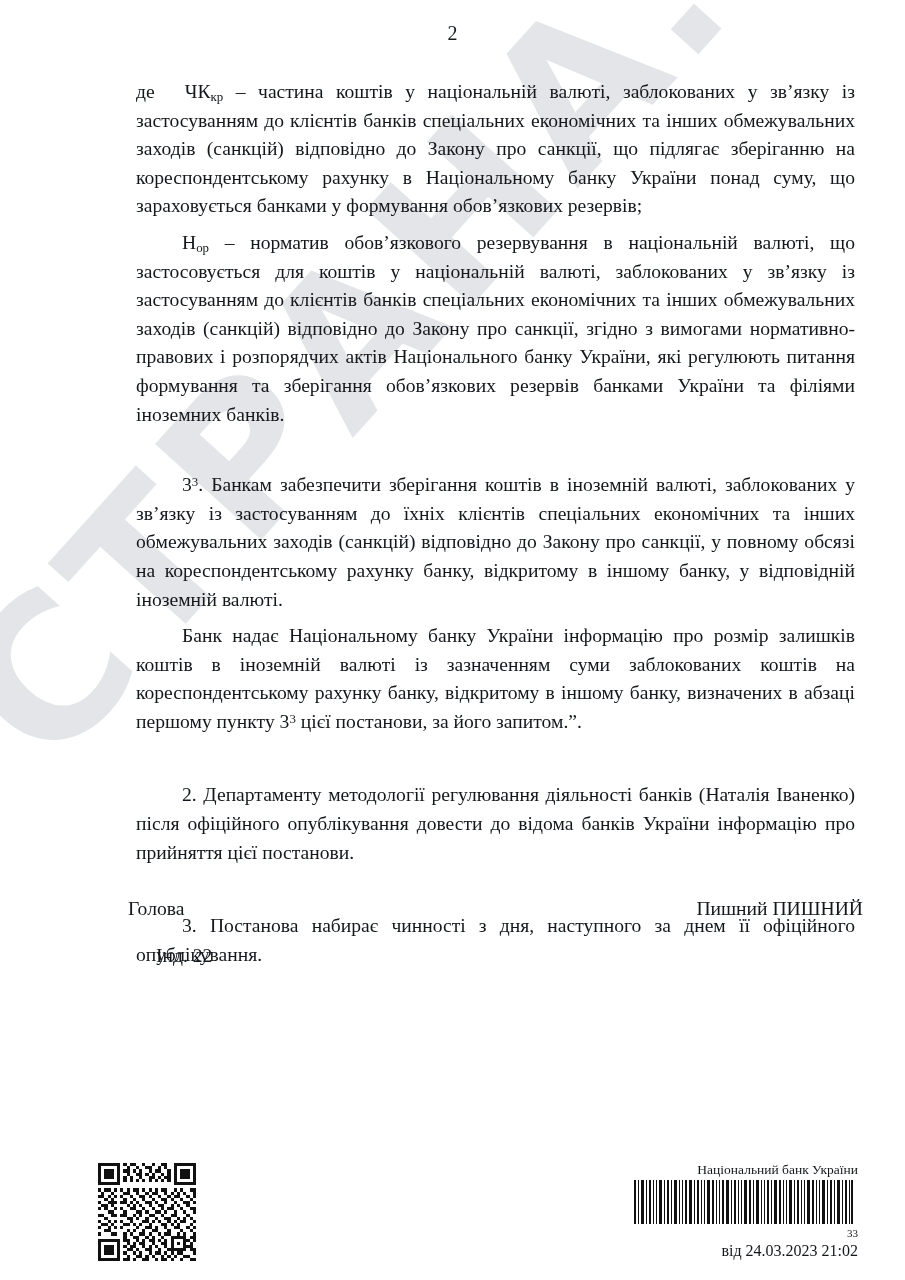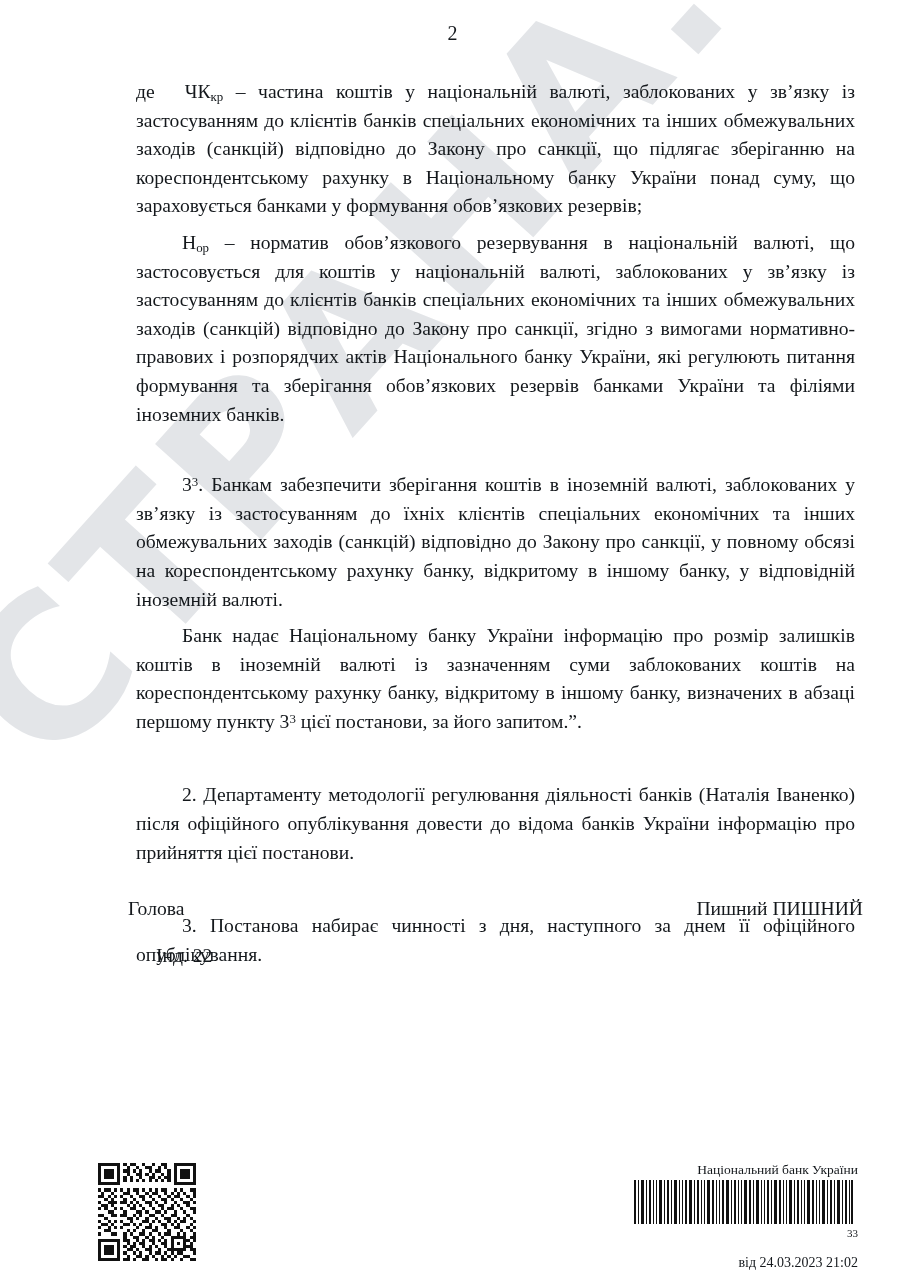--- a/index.html
+++ b/index.html
@@ -172,22 +172,22 @@
     display: block;
     width: 222px;
     height: 44px;
     margin: 0 auto;
   }
   .doc-no {
     font-size: 11px;
     margin-top: 3px;
   }
   .doc-date {
-    font-size: 14px;
-    margin-top: 16px;
+    font-size: 16px;
+    margin-top: 3px;
     white-space: nowrap;
   }
 </style>
 </head>
 <body>
 
 <div class="page">
 
   <div class="watermark-layer">
     <div class="watermark-text">СТРАНА.UA</div>

